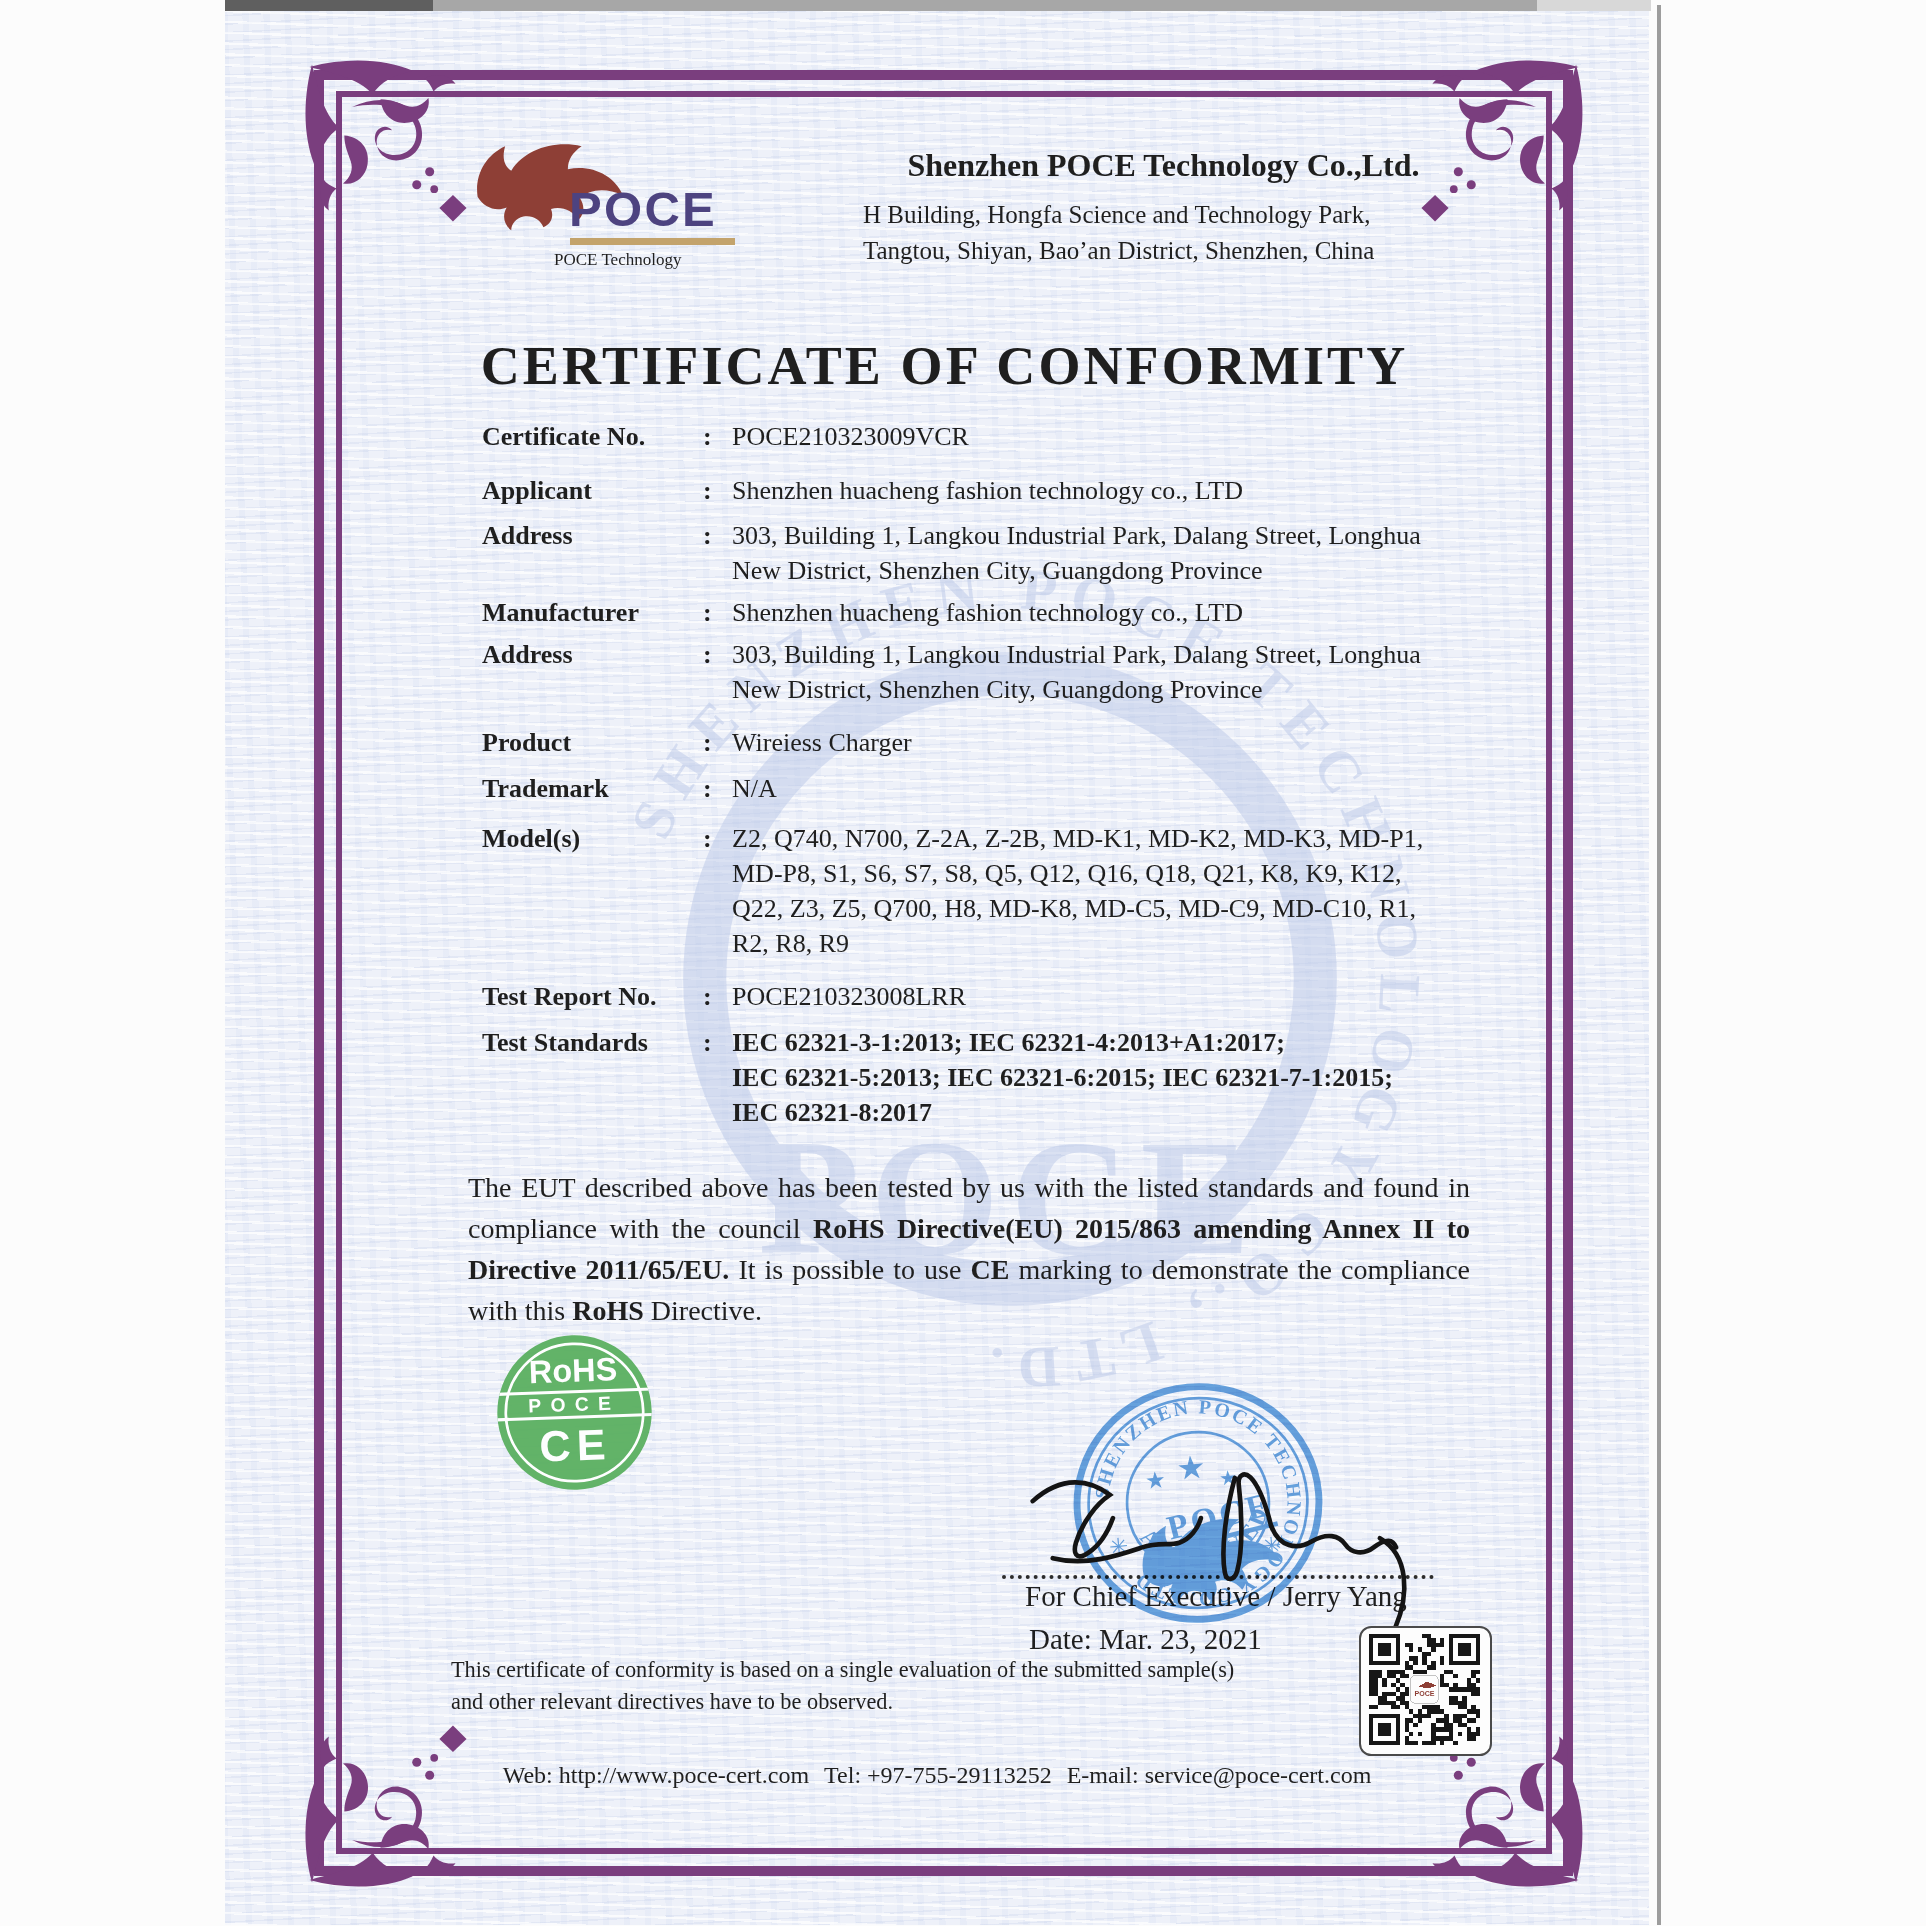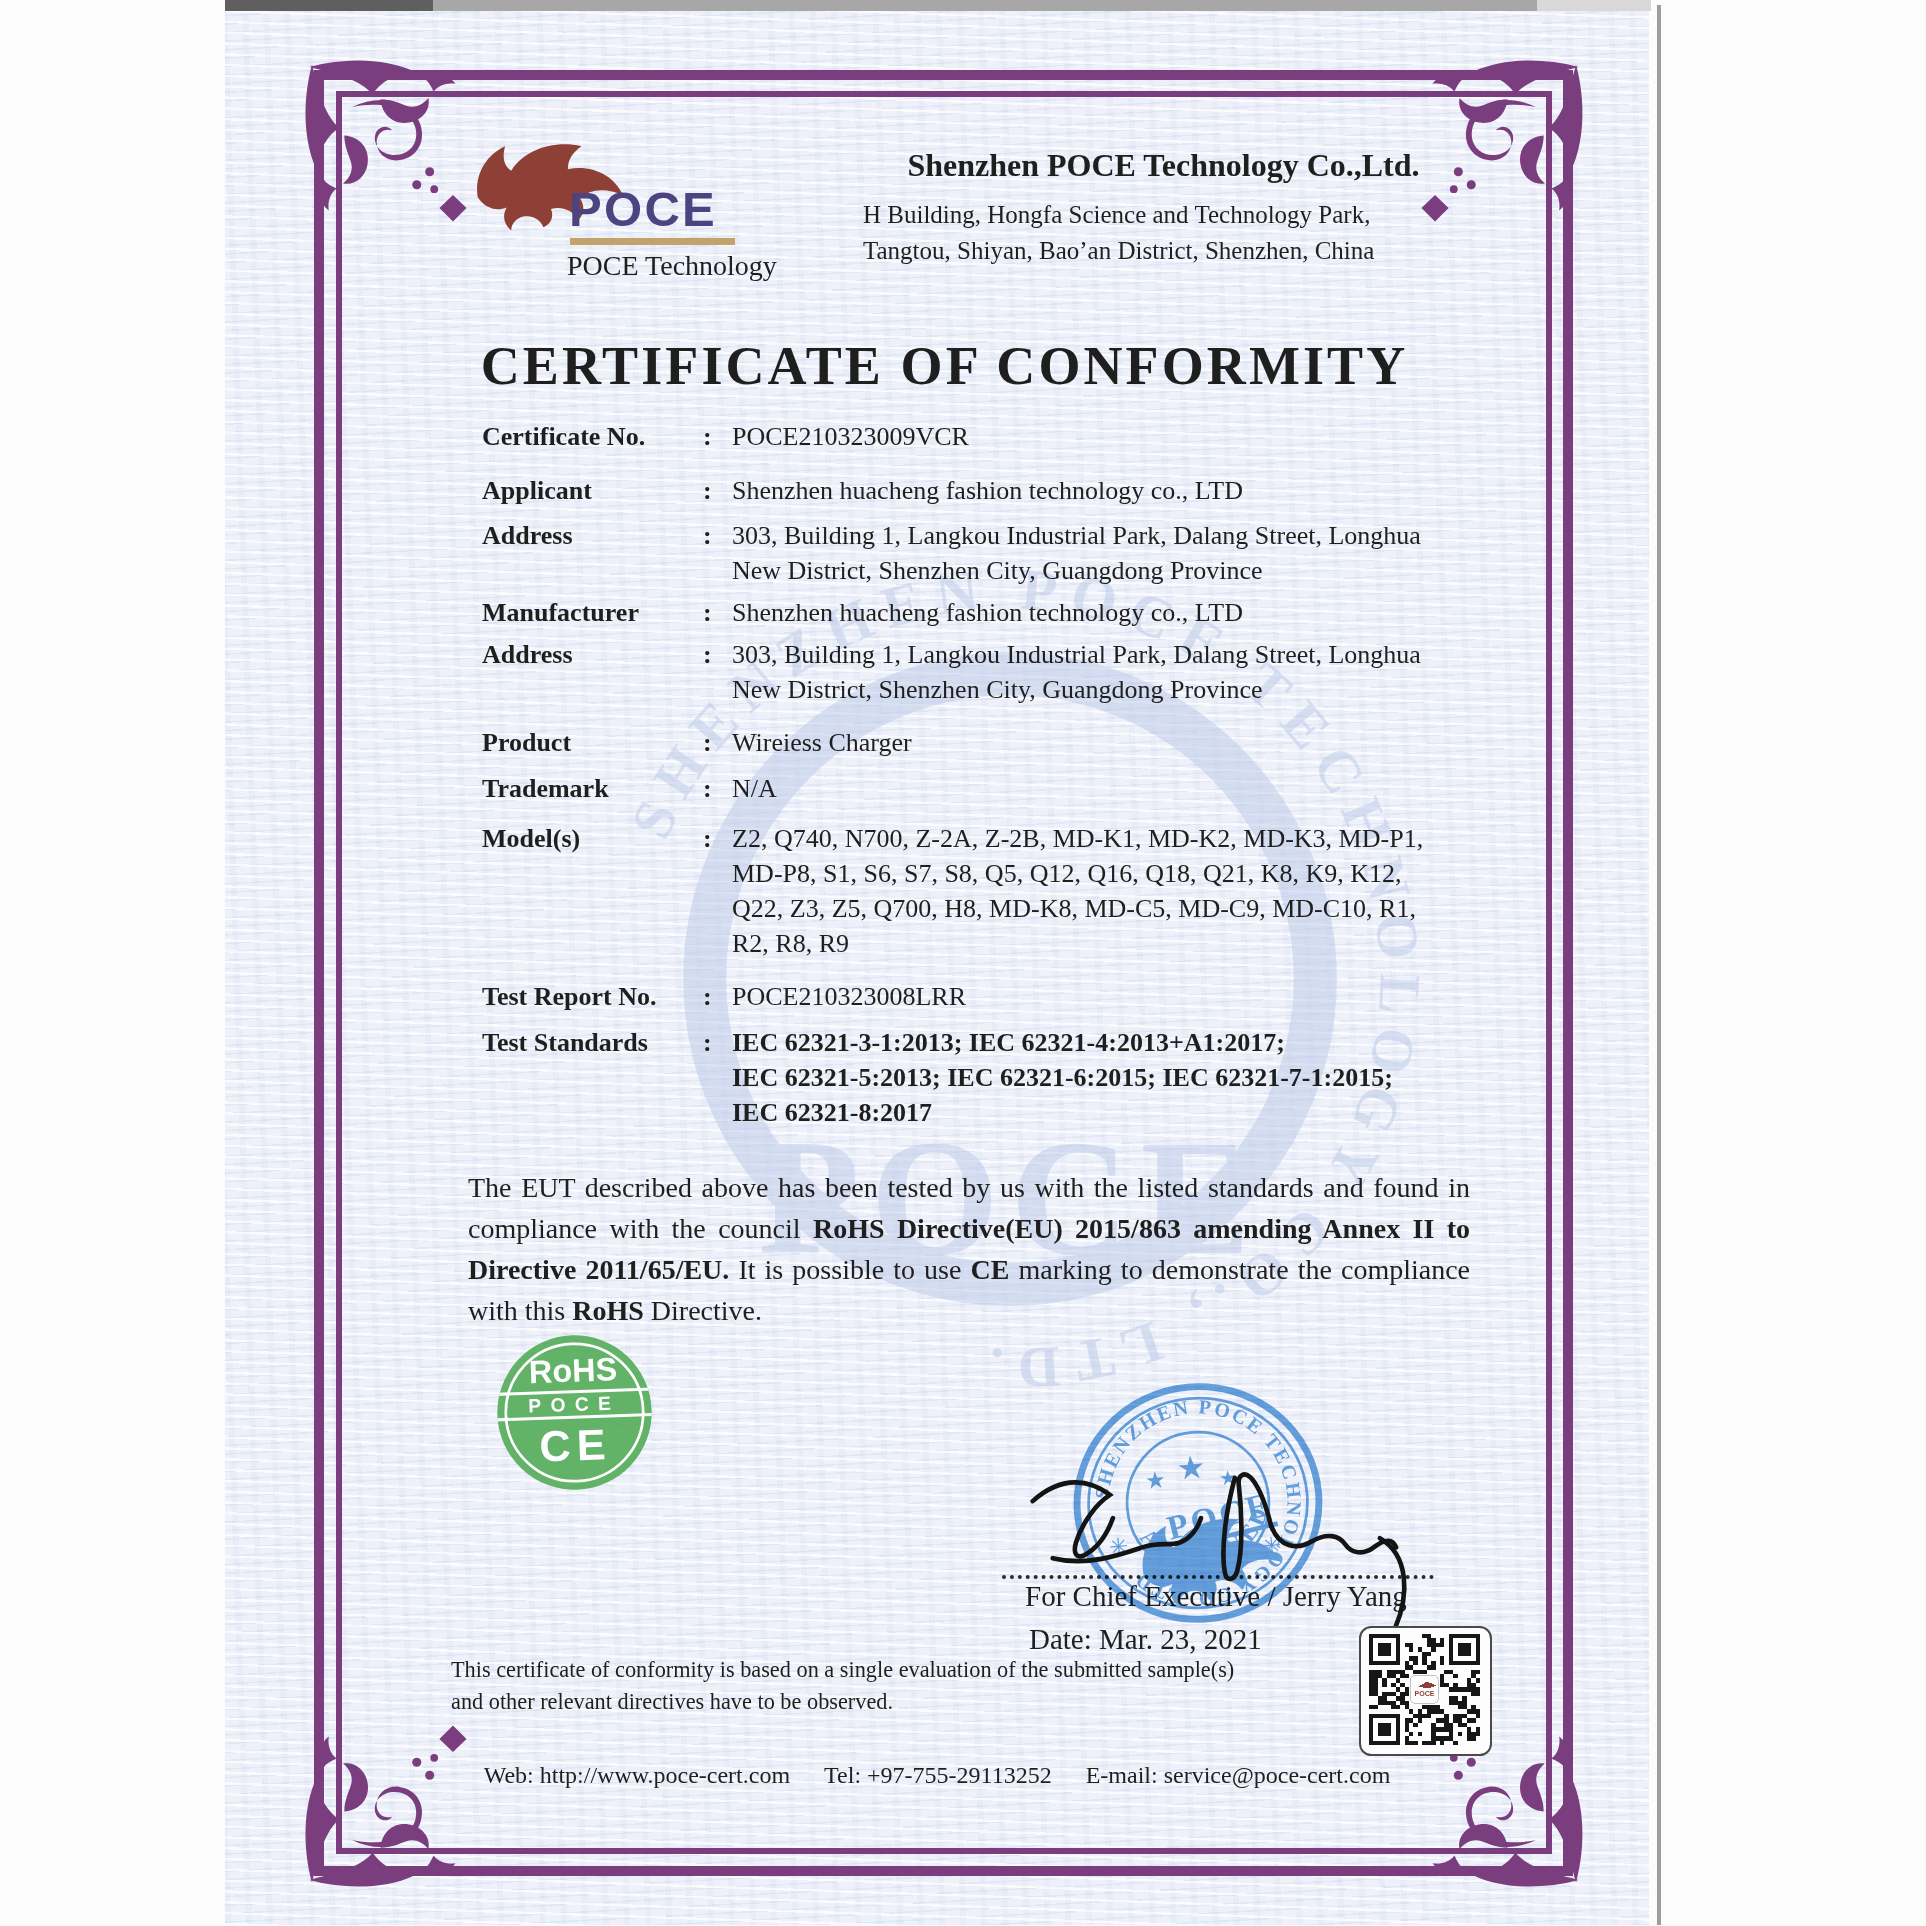--- a/index.html
+++ b/index.html
@@ -26,21 +26,21 @@
   #corner-bl{left:65px;bottom:23px;transform:scaleY(-1);}
   #corner-br{right:51px;bottom:23px;transform:scale(-1,-1);}
   
   #watermark{left:361px;top:544px;width:848px;height:848px;z-index:1;opacity:.5;}
   
   #logo-bat{left:248px;top:129px;width:153px;height:92px;color:#8e3f36;z-index:4;}
   #logo-word{left:344px;top:174px;font-family:"Liberation Sans",sans-serif;font-weight:bold;
     font-size:49px;line-height:1;letter-spacing:2.3px;color:#4d4380;z-index:5;}
   #logo-bar{left:345px;top:227px;width:165px;height:7px;background:#c3a36c;z-index:5;
     box-shadow:0 8.5px 0 -6.2px #b5b5b5;}
-  #logo-sub{left:342px;top:239px;font-size:28px;z-index:5;text-align:right;}
+  #logo-sub{left:329px;top:239px;font-size:17px;z-index:5;text-align:right;}
   #head-company{left:669px;top:136px;width:539px;text-align:center;font-weight:bold;font-size:32px;z-index:4;}
   #head-addr1{left:638px;top:190px;width:601px;text-align:left;font-size:25px;z-index:4;}
   #head-addr2{left:638px;top:226px;width:601px;text-align:left;font-size:25px;z-index:4;}
   
   #title{left:100px;right:85px;top:324px;text-align:center;font-size:54px;font-weight:bold;
     letter-spacing:3.1px;z-index:4;}
   
   .row{position:absolute;z-index:4;font-size:26px;line-height:35px;}
   .row .lbl{position:absolute;left:257px;width:216px;font-weight:bold;white-space:nowrap;}
   .row .col{position:absolute;left:478px;font-weight:bold;}
@@ -54,21 +54,21 @@
   #blue-stamp{left:842px;top:1361px;width:262px;height:262px;z-index:5;mix-blend-mode:multiply;opacity:.85;transform:rotate(-5deg);}
   #signature{left:800px;top:1453px;width:432px;height:193px;z-index:6;}
   #dotted-line{left:777px;top:1530px;width:432px;height:34px;border-bottom:4.6px dotted #2c2c2c;z-index:4;}
   #exec-line{left:800px;top:1569px;font-size:29px;z-index:4;font-family:Liberation Serif, serif;}
   #date-line{left:804px;top:1612px;font-size:29px;z-index:4;}
   
   #disclaimer{left:226px;top:1643px;width:917px;font-size:22.3px;line-height:32px;z-index:4;white-space:nowrap;}
   #qr-box{left:1134px;top:1615px;width:129px;height:126px;background:#fdfdfd;border:2.3px solid #4a4a4a;
     border-radius:12.3px;z-index:7;}
   #qr-box svg{position:absolute;left:7.7px;top:6.2px;width:111px;height:111px;}
-  #footer-line{left:200px;right:200px;top:1751px;display:flex;justify-content:center;gap:34px;
+  #footer-line{left:200px;right:200px;top:1751px;display:flex;justify-content:center;gap:15px;
     font-size:24px;z-index:4;white-space:nowrap;}
   .hidden-defs{position:absolute;width:0;height:0;overflow:hidden;}
 </style>
 </head>
 <body>
 
 <svg class="hidden-defs" aria-hidden="true">
   <defs>
     <symbol id="bat" viewBox="0 0 200 120">
       <path d="M6,74 C2,46 16,20 42,8 C38,22 40,34 50,40 C68,12 106,0 142,8 C130,16 124,26 124,38

